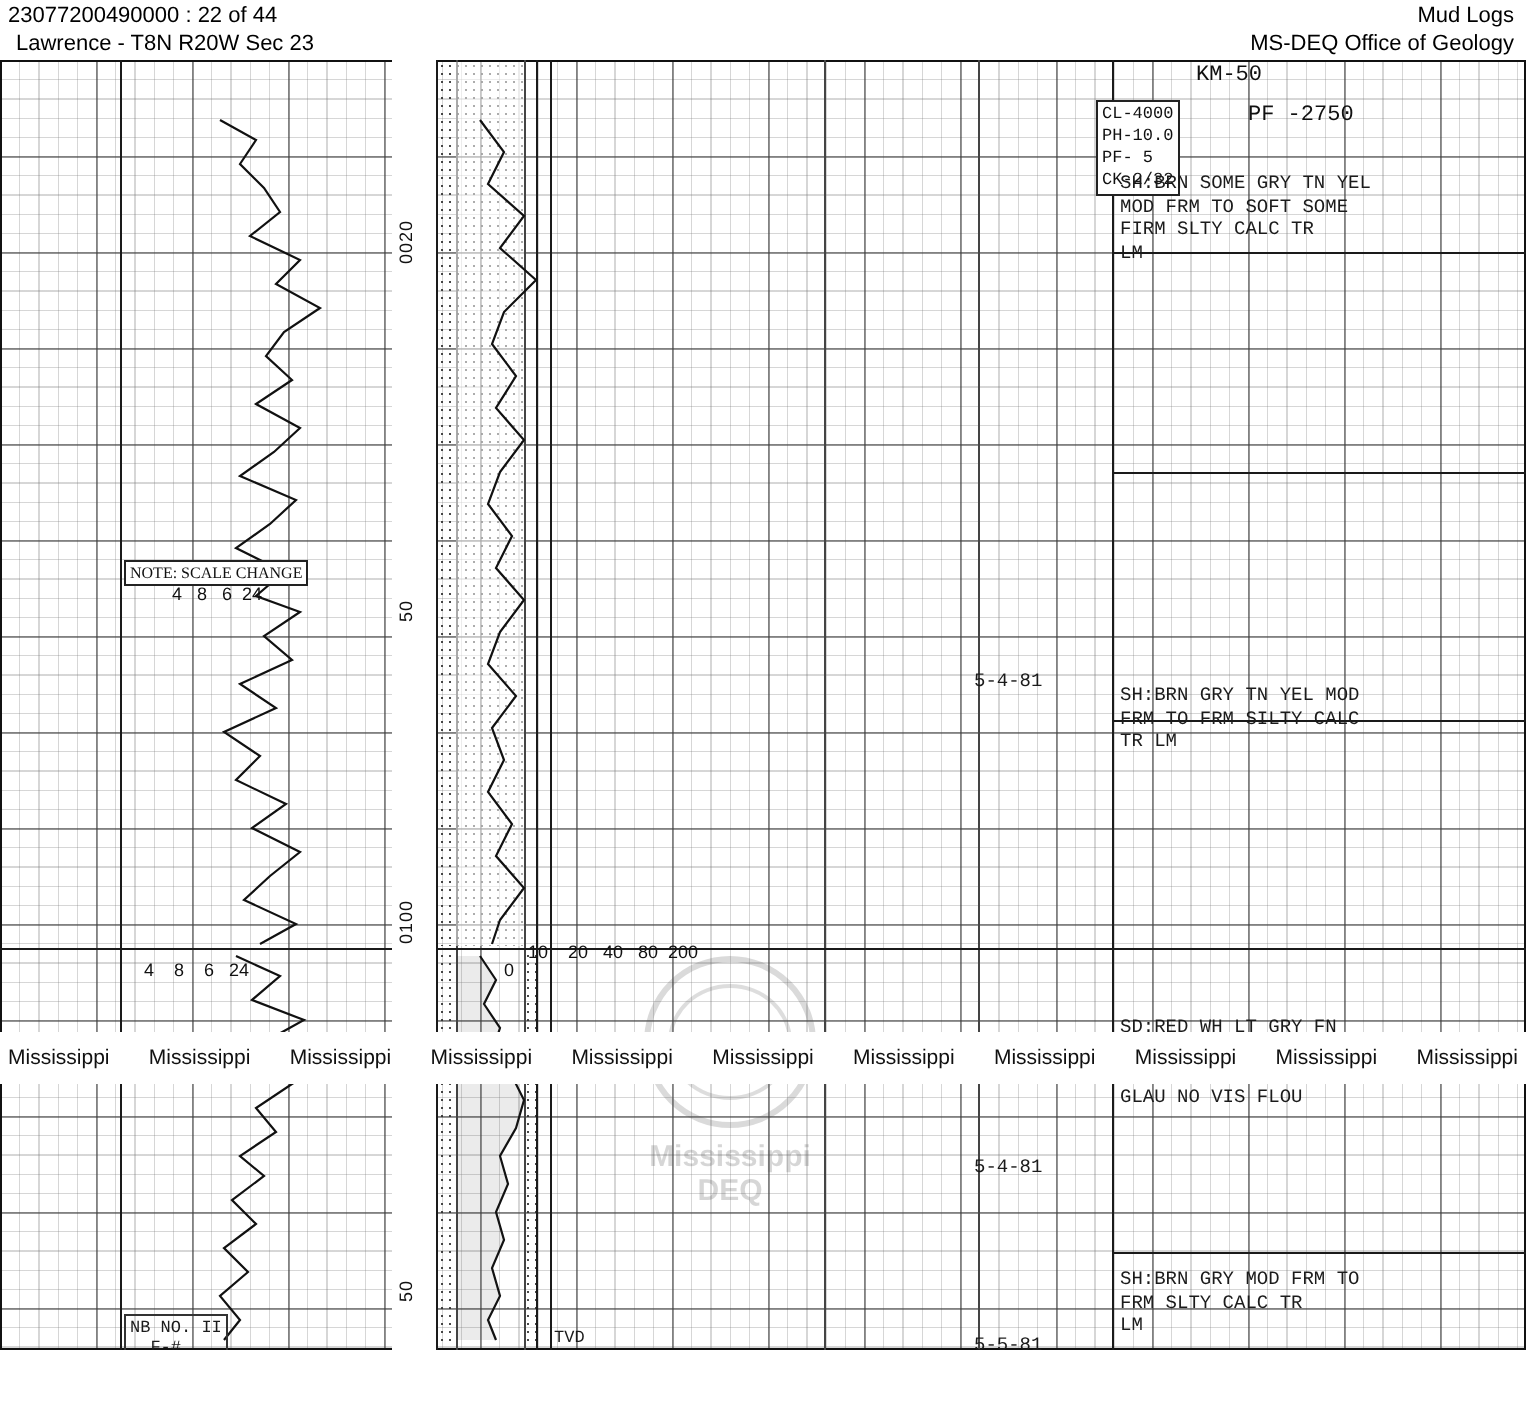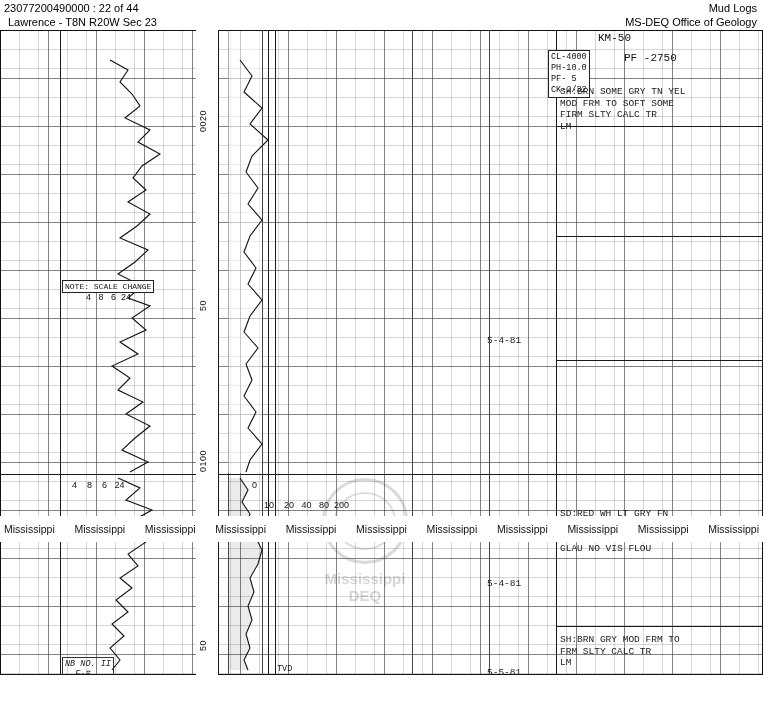--- a/index.html
+++ b/index.html
@@ -121,21 +121,21 @@
     font-size: 8.5px;
     line-height: 11px;
     padding: 1px 2px;
     color: #111;
     white-space: pre;
   }
   .scalebox {
     position: absolute;
     border: 1px solid #222;
     background: #fff;
-    font-family: Liberation Mono, monospace;
+    font-family: Liberation Serif, serif;
     font-size: 8px;
     padding: 1px 2px;
     color: #111;
     white-space: pre;
   }
   .scalenums {
     position: absolute;
     font-family: "Liberation Sans", sans-serif;
     font-size: 9px;
     color: #111;
@@ -260,39 +260,42 @@
 
     <div class="boxlbl" style="left:548px;top:20px;width:42px;"><span>CL-4000</span><br><span>PH-10.0</span><br><span>PF- 5</span><br><span>CK-2/32</span></div>
 
     <div class="hdrnum" style="left:598px;top:2px;">KM-50</div>
     <div class="hdrnum" style="left:604px;top:22px;margin-left:20px;">PF -2750</div>
 
     <div class="desc" style="left:560px;top:56px;">SH:BRN SOME GRY TN YEL
 MOD FRM TO SOFT SOME
 FIRM SLTY CALC TR
 LM</div>
+    <div class="desc" style="left:560px;top:312px;">SH:BRN GRY TN YEL MOD
+FRM TO FRM SILTY CALC
+TR LM</div>
     <div class="desc" style="left:560px;top:478px;">SD:RED WH LT GRY FN
 TO MG MOD TO LSLY CONS
 SUB RND SUB ANG TR
 GLAU NO VIS FLOU</div>
     <div class="desc" style="left:560px;top:604px;">SH:BRN GRY MOD FRM TO
 FRM SLTY CALC TR
 LM</div>
 
     <div class="datelbl" style="left:487px;top:305px;">5-4-81</div>
     <div class="datelbl" style="left:487px;top:548px;">5-4-81</div>
     <div class="datelbl" style="left:487px;top:637px;text-align:right;">5-5-81</div>
 
     <div class="scalebox" style="left:62px;top:250px;">NOTE: SCALE CHANGE</div>
     <div class="scalenums" style="left:86px;top:262px;">4   8   6  24</div>
     <div class="scalenums" style="left:72px;top:450px;">4    8    6   24</div>
-    <div class="tiny" style="left:62px;top:627px;border:1px solid #333;padding:1px 2px;font-style:italic;">NB NO. II
+    <div class="tiny" style="left:62px;top:627px;border:1px solid #333;padding:1px 2px;">NB NO. II
   F-#</div>
 
-    <div class="scalenums" style="left:264px;top:470px;text-align:center;">10    20   40   80  200</div>
+    <div class="scalenums" style="left:264px;top:441px;text-align:center;">10    20   40   80  200</div>
     <div class="scalenums" style="left:252px;top:450px;">0</div>
     <div class="tiny" style="left:277px;top:634px;">TVD</div>
 
     <div class="wm">
       <div class="circ"></div>
       <div class="inner"></div>
       <div class="wmtext" style="position:absolute;left:0;top:92px;width:130px;">
         <span>Mississippi</span><br>
         <span>DEQ</span>
       </div>

